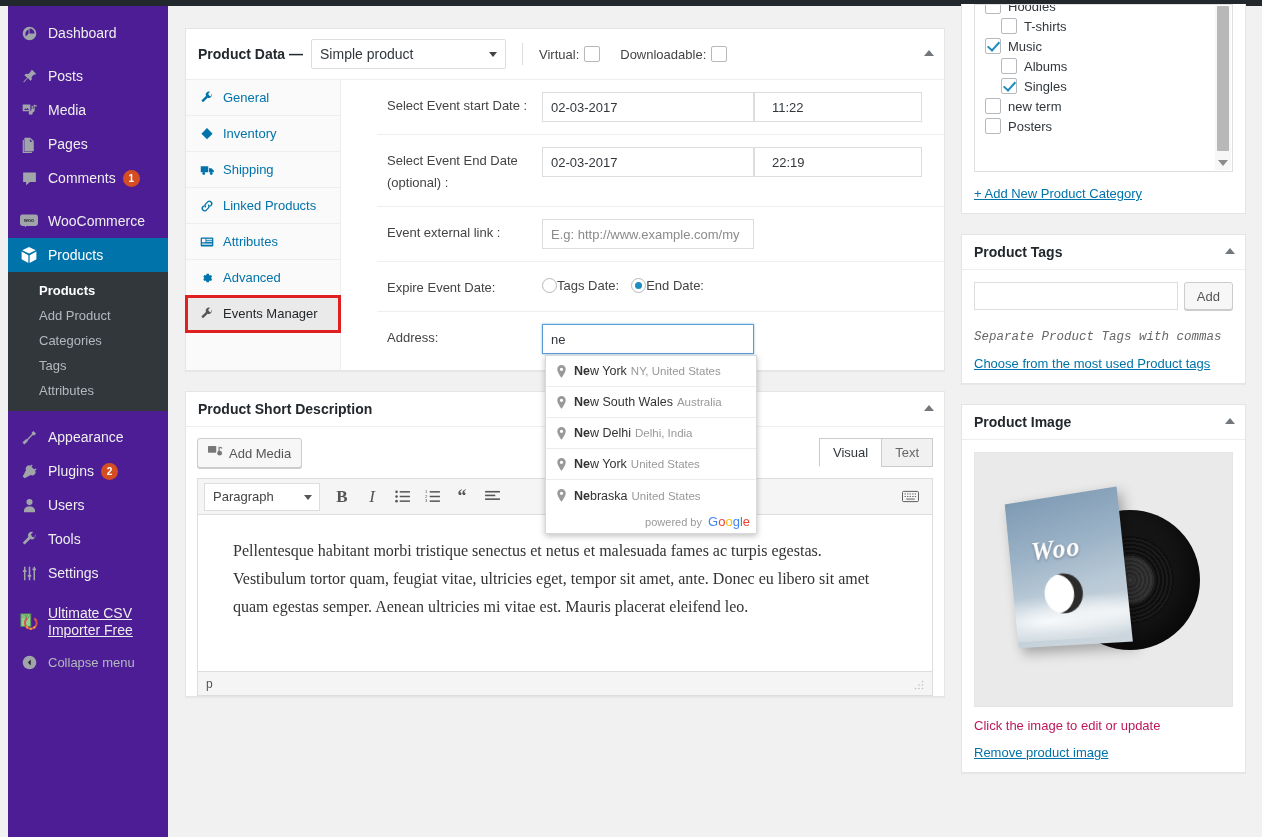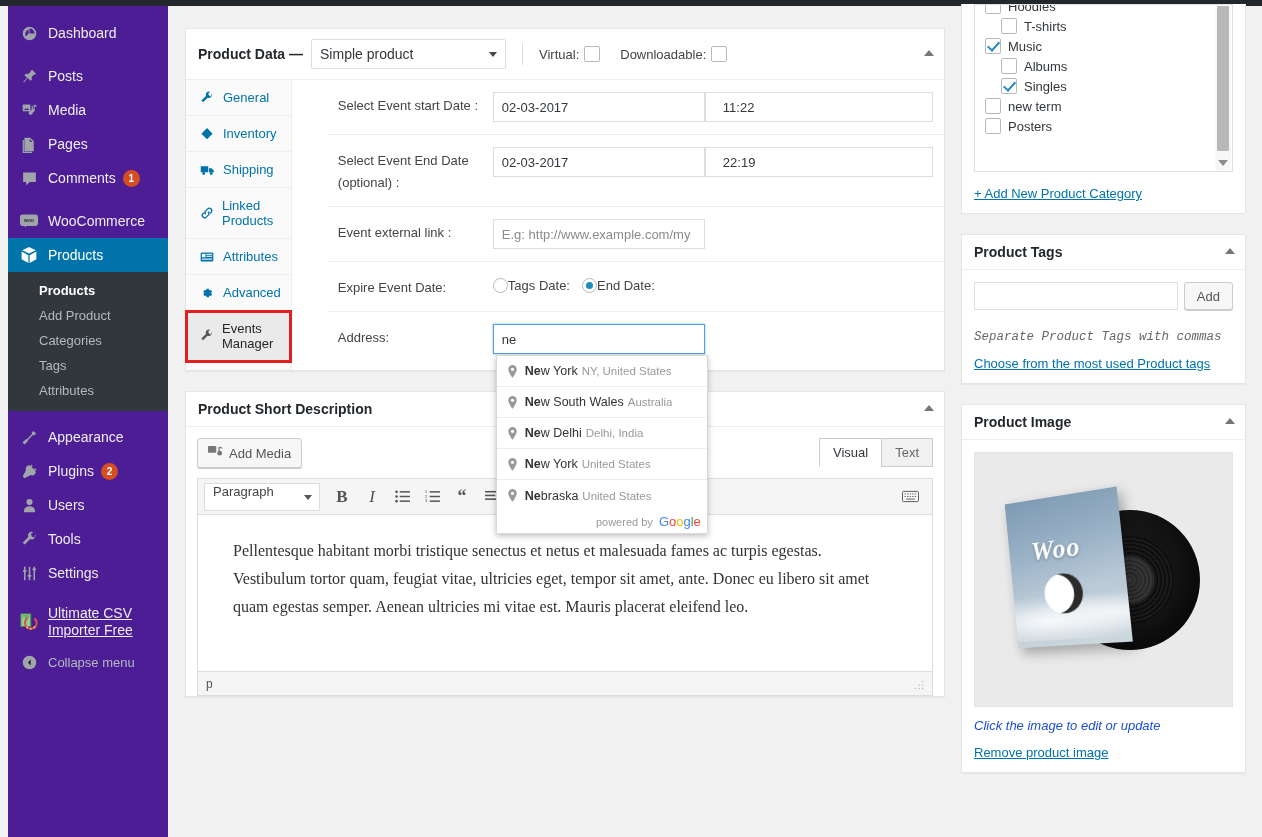--- a/index.html
+++ b/index.html
@@ -155,21 +155,21 @@
     width: 155px; flex: 0 0 155px;
     font-size: 13px; color: #444; line-height: 22px; padding-top: 3px;
   }
   .text-input {
     height: 30px; border: 1px solid #ddd; background: #fff;
     padding: 0 8px; font-size: 13px; color: #32373c;
     font-family: "Liberation Sans", sans-serif;
     border-radius: 0; outline: none;
   }
   .date-input { width: 212px; }
-  .time-input { width: 228px; padding-left: 17px; }
+  .time-input { width: 168px; padding-left: 17px; }
   .link-input { width: 212px; color: #888; }
   .link-input::placeholder { color: #8b8b8b; }
   .addr-wrap { position: relative; width: 212px; }
   .addr-input {
     width: 212px; border: 1px solid #5b9dd9;
     box-shadow: 0 0 2px rgba(30,140,190,.6);
   }
   .radio-line { display: flex; align-items: center; padding-top: 4px; font-size: 13px; color: #444; }
   .radio {
     display: inline-block; width: 15px; height: 15px;
@@ -227,21 +227,21 @@
   .mce-toolbar {
     margin-top: 10px;
     border: 1px solid #ddd; border-bottom: none;
     background: #f5f5f5;
     display: flex; align-items: center; gap: 2px;
     padding: 5px 6px; height: 36px; position: relative;
   }
   .para-select {
     position: relative; width: 116px; height: 28px;
     border: 1px solid #ddd; background: #fff;
-    display: flex; align-items: flex-start; padding: 0 20px 0 8px;
+    display: flex; align-items: center; padding: 0 20px 0 8px;
     font-size: 13px; color: #444; cursor: pointer; margin-right: 6px;
   }
   .para-select .caret {
     position: absolute; right: 7px; top: 50%; margin-top: -2px;
     width: 0; height: 0;
     border-left: 4px solid transparent; border-right: 4px solid transparent;
     border-top: 5px solid #555;
   }
   .tbtn {
     width: 28px; height: 26px; display: inline-flex;
@@ -359,21 +359,21 @@
     font-weight: bold; font-size: 27px; color: #fff;
     text-shadow: 0 1px 3px rgba(0,0,0,.35);
     letter-spacing: 1px;
   }
   .sleeve .hole {
     position: absolute; left: 34px; top: 78px;
     width: 40px; height: 40px; border-radius: 50%;
     background: #fff;
     box-shadow: inset -9px 0 0 rgba(25,25,25,.92);
   }
-  .img-caption { margin-top: 11px; font-style: italic; font-size: 13px; color: #1d4ed8; }
+  .img-caption { margin-top: 11px; font-size: 13px; color: #be185d; }
 </style>
 </head>
 <body>
 
 <div id="root">
 
   <div class="adminbar"></div>
 
   <div class="sidebar">
     <div class="menu-top">

